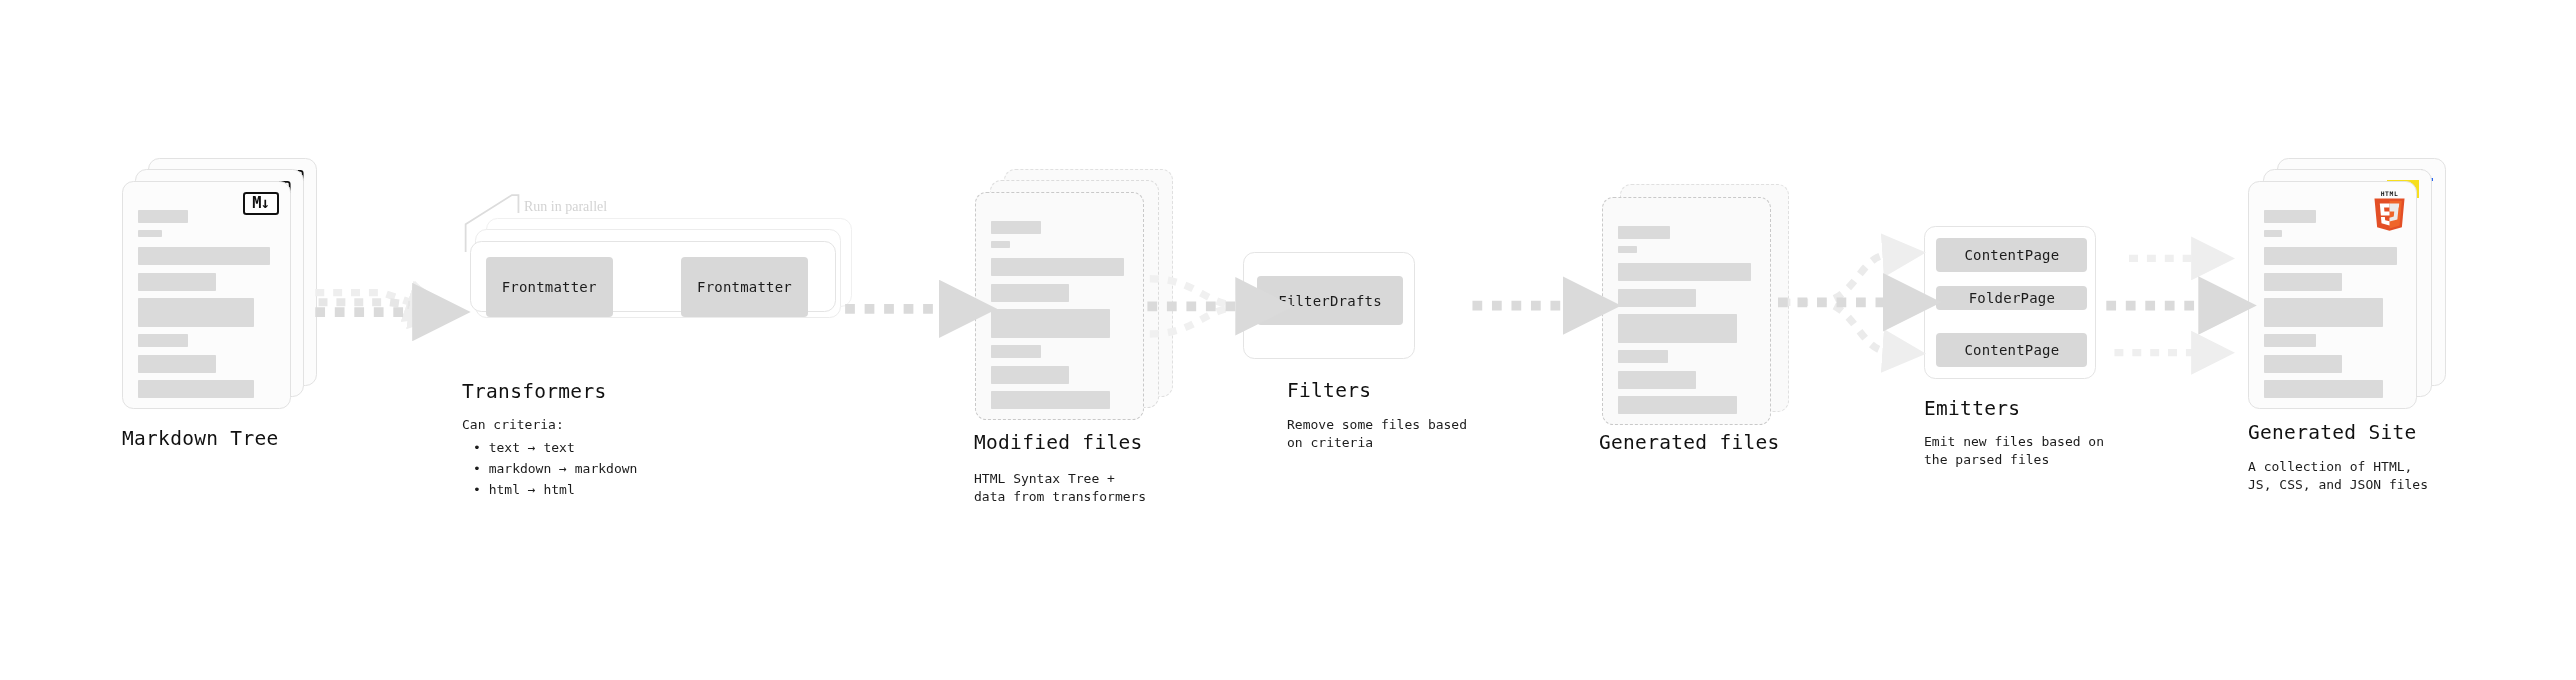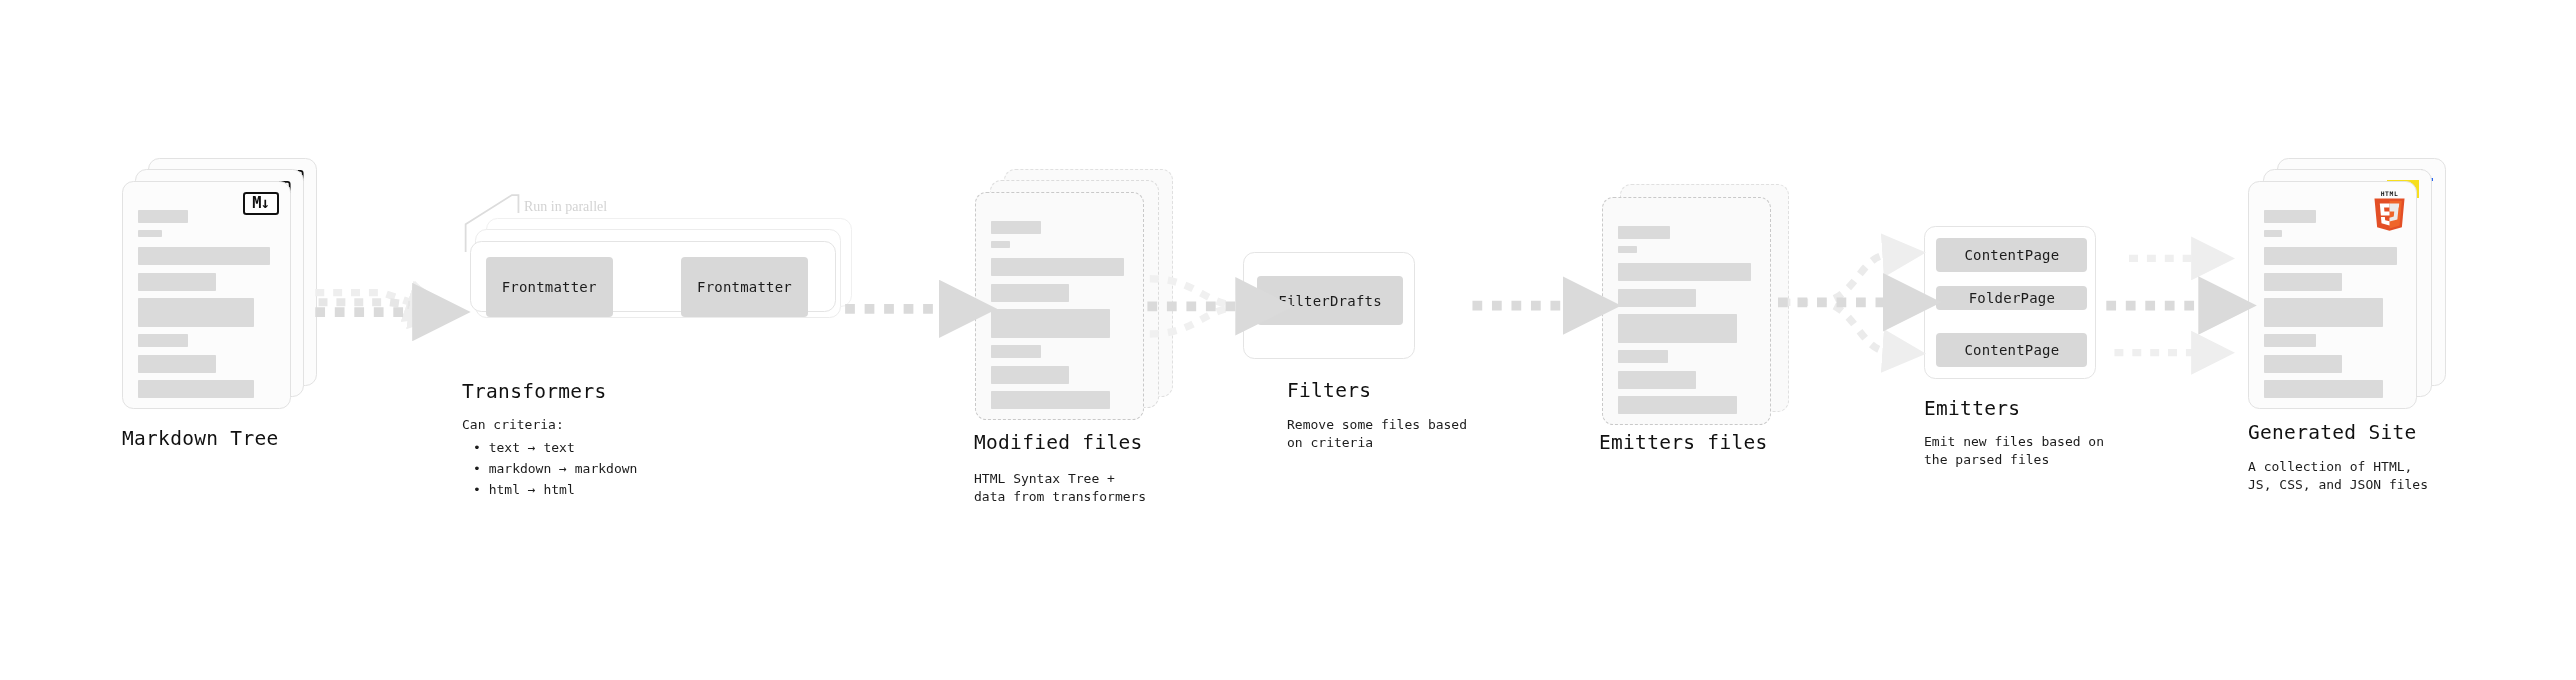--- a/index.html
+++ b/index.html
@@ -173,21 +173,21 @@
         <div class="bar h8" style="width:19.5px;margin-bottom:10.6px;"></div>
         <div class="bar h22" style="width:133px;"></div>
         <div class="bar h22" style="width:78px;"></div>
         <div class="bar h36" style="width:119px;"></div>
         <div class="bar h16" style="width:50px;"></div>
         <div class="bar h22" style="width:78px;"></div>
         <div class="bar h22" style="width:119px;"></div>
       </div>
     </div>
   </div>
-  <div class="title" style="left:1599px;top:431px;">Emitters files</div>
+  <div class="title" style="left:1599px;top:431px;">Generated files</div>
 
   <div class="gbox" style="left:1924px;top:226px;width:172px;height:153px;">
     <div class="chip" style="left:11.4px;top:11.4px;width:151px;height:34px;">ContentPage</div>
     <div class="chip" style="left:11.4px;top:59px;width:151px;height:24px;">FolderPage</div>
     <div class="chip" style="left:11.4px;top:106px;width:151px;height:34px;">ContentPage</div>
   </div>
   <div class="title" style="left:1924px;top:397px;">Emitters</div>
   <div class="sub" style="left:1924px;top:433px;">Emit new files based on
 the parsed files</div>
 

